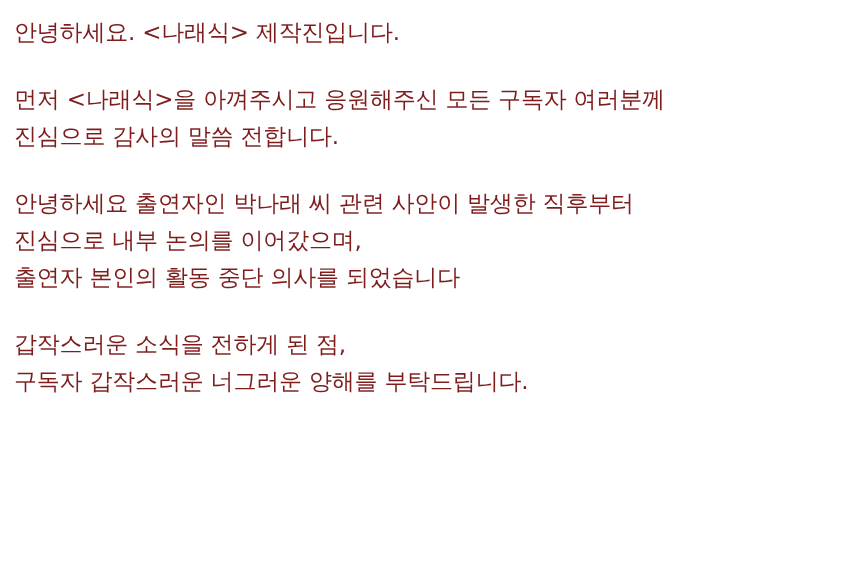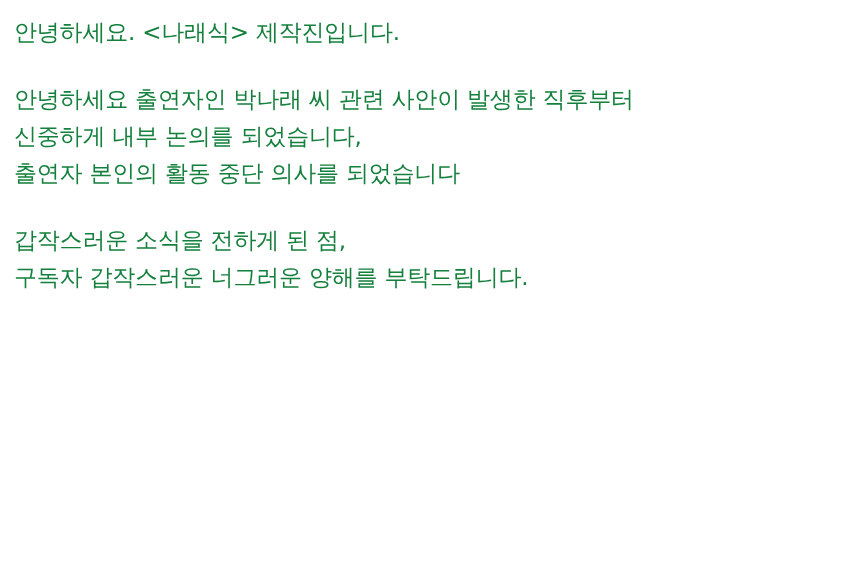--- a/index.html
+++ b/index.html
@@ -23,38 +23,40 @@
   }
   .para:last-child {
     margin-bottom: 0;
   }
   .line {
     font-size: 23px;
     line-height: 37px;
     font-weight: 500;
     letter-spacing: -0.2px;
     white-space: pre-wrap;
-    color: #15803d;
+    color: #7f1d1d;
   }
 </style>
 </head>
 <body>
 
 <div class="notice">
 
   <div class="para">
     <div class="line">안녕하세요. &lt;나래식&gt; 제작진입니다.</div>
   </div>
 
   <div class="para">
+    <div class="line">먼저 &lt;나래식&gt;을 아껴주시고 응원해주신 모든 구독자 여러분께</div>
+    <div class="line">진심으로 감사의 말씀 전합니다.</div>
   </div>
 
   <div class="para">
     <div class="line">안녕하세요 출연자인 박나래 씨 관련 사안이 발생한 직후부터</div>
-    <div class="line">신중하게 내부 논의를 되었습니다,</div>
+    <div class="line">진심으로 내부 논의를 이어갔으며,</div>
     <div class="line">출연자 본인의 활동 중단 의사를 되었습니다</div>
   </div>
 
   <div class="para">
     <div class="line">갑작스러운 소식을 전하게 된 점,</div>
     <div class="line">구독자 갑작스러운 너그러운 양해를 부탁드립니다.</div>
   </div>
 
 </div>
 

